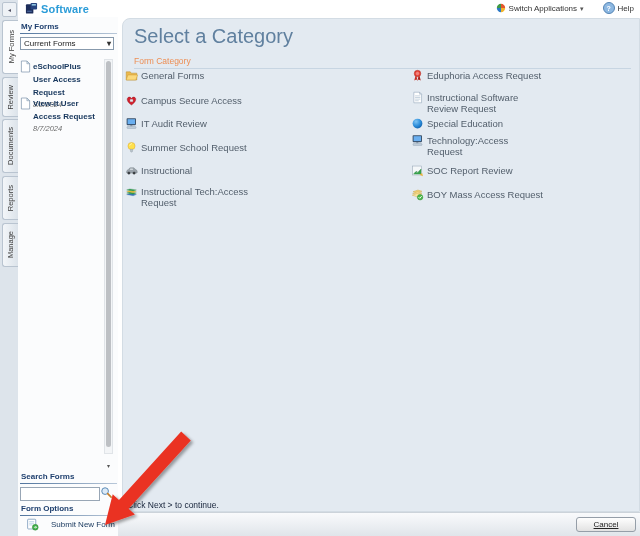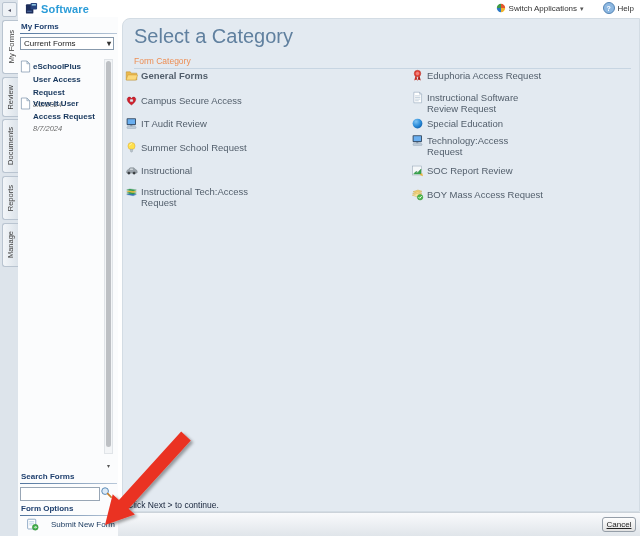--- a/index.html
+++ b/index.html
@@ -73,21 +73,21 @@
 
   .cat-item{position:absolute;display:flex;align-items:flex-start;gap:3px;cursor:default;}
   .cat-item .ic{flex:0 0 auto;margin-top:-1px;}
   .cat-label{font-size:9.5px;color:#525e6b;line-height:11px;white-space:pre-line;}
 
   .hint{position:absolute;left:4px;top:481px;font-size:8.5px;color:#16233a;}
 
   
   .footer{position:absolute;left:118px;right:0;top:512px;height:24px;
           background:linear-gradient(#f9fafc,#e0e5ea);border-top:1px solid #ccd3da;box-sizing:border-box;}
-  .cancel-btn{position:absolute;right:4px;top:4px;width:34px;height:15px;
+  .cancel-btn{position:absolute;right:4px;top:4px;width:60px;height:15px;
               background:linear-gradient(#fefefe,#e2e2e2);border:1px solid #959ea8;border-radius:3px;
               font-size:8px;color:#222;display:flex;align-items:center;justify-content:center;
               font-family:"Liberation Sans",sans-serif;text-decoration:underline;}
 
   
   .arrow-overlay{position:absolute;left:85px;top:420px;z-index:30;pointer-events:none;}
 
   svg{display:block;}
 </style>
 </head>
@@ -214,21 +214,21 @@
       </span>
       <span class="submit-label">Submit New Form</span>
     </div>
   </div>
 
   <div class="main">
     <div class="main-title">Select a Category</div>
     <div class="section-label">Form Category</div>
     <div class="section-rule"></div>
 
-    <div class="cat-item" style="left:2px;top:51px;font-weight:bold;">
+    <div class="cat-item" style="left:2px;top:51px;">
       <span class="ic">
         <svg width="13" height="13" viewBox="0 0 16 16">
           <path d="M1.5 3.5h5l1.2 1.6h6.8v8.4H1.5z" fill="#edb94d" stroke="#b78a2a" stroke-width="0.6"></path>
           <path d="M1.5 13.5l2-6.2h12l-2.2 6.2z" fill="#fbd97c" stroke="#c99a33" stroke-width="0.6"></path>
         </svg>
         </span>
       <span class="cat-label">General Forms</span>
     </div>
 
     <div class="cat-item" style="left:2px;top:76px;">

